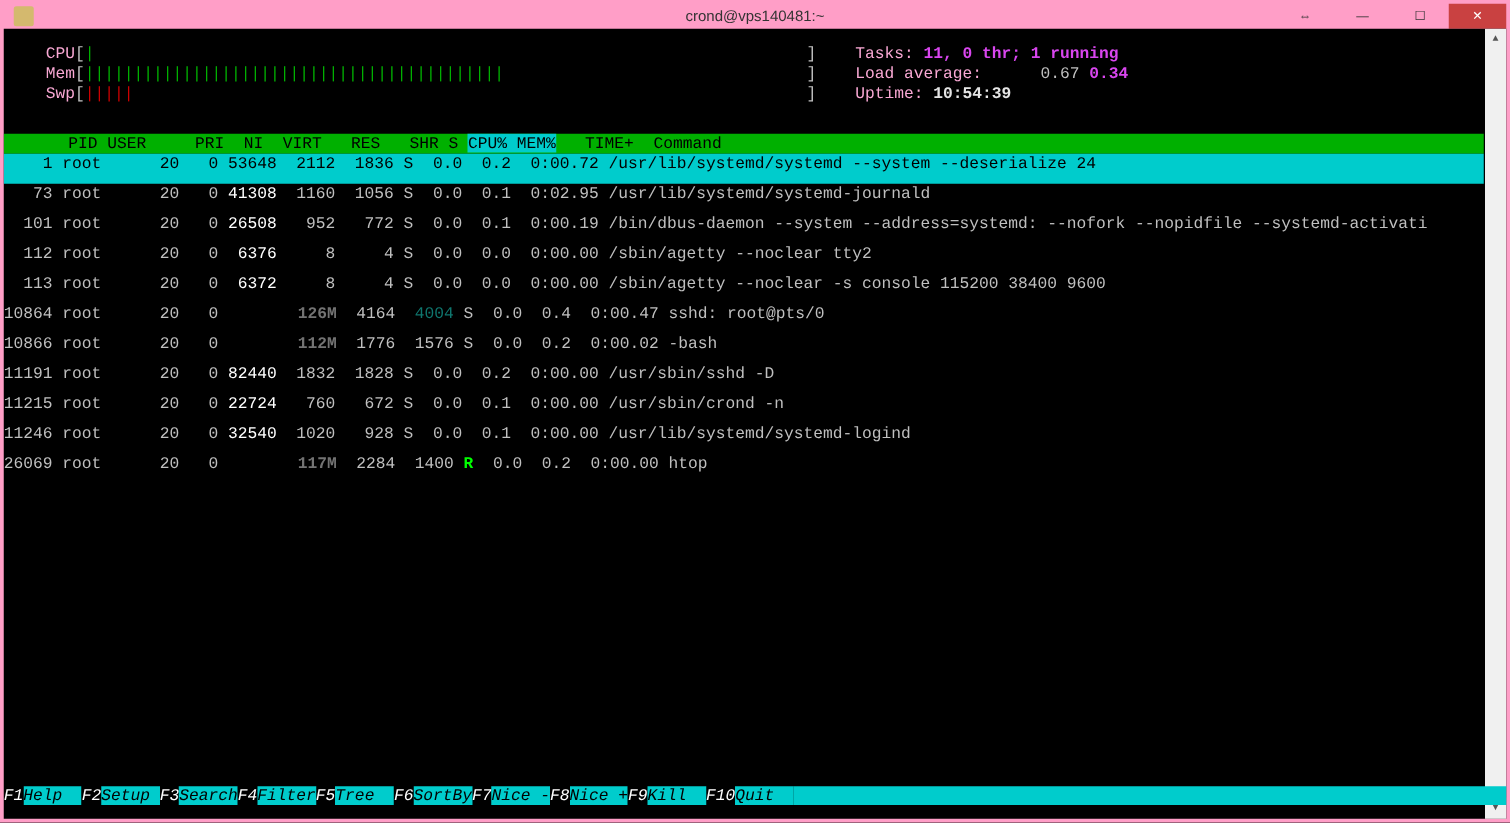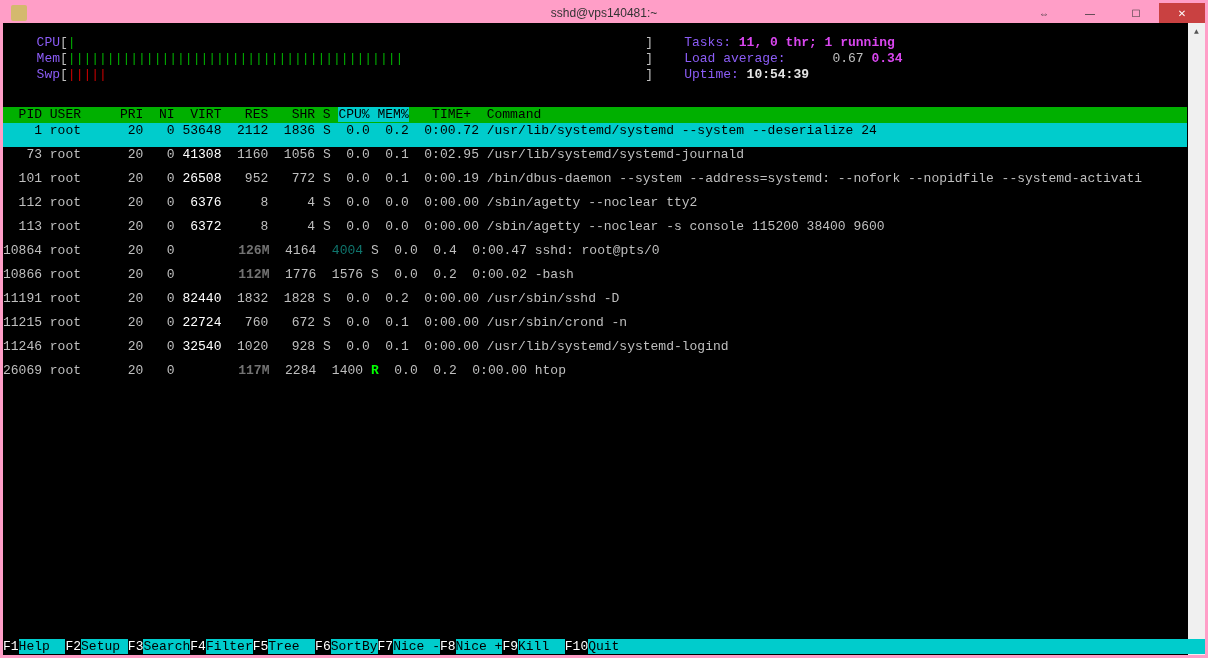--- a/index.html
+++ b/index.html
@@ -93,57 +93,59 @@
     align-items:center;
     justify-content:center;
     color:#555;
     font-size:8px;
   }
   .scrollbar-arrow.bottom { position:absolute; bottom:0; }
   .meters {
     padding: 12px 0 8px 18px;
   }
   .meter-line { height:16px; }
-  .cyan { color: #8b5cf6; }
+  .cyan { color: #f9a8d4; }
   .cyan-b { color: #e5e5e5; font-weight: bold; }
   .green { color: #00b000; }
   .white-b { color: #d946ef; font-weight: bold; }
   .gray { color: #bfbfbf; }
   .header-row {
     background: #00b000;
     color: #000;
     height: 16px;
+    padding-left: 36px;
   }
   .header-row .sorted {
     background: #00cccc;
   }
   .proc-row { height:24px; }
   .proc-row.sel { background: #00cccc; color: #000; }
   .virt-b { color: #ffffff; font-weight: normal; }
   .virt-c { color: #737373; font-weight: bold; margin-left: 48px; }
   .shr-g { color: #0f766e; }
   .state-r { color: #00ff00; font-weight:bold; }
   .footer {
     position: absolute;
     bottom: 0;
     left: 0;
-    height: 16px;
+    height: 26px;
     width: calc(100% - 17px);
     white-space: pre;
+    font-style: italic;
   }
   .fkey { color: #fff; }
   .flabel { background: #00cccc; color:#000; }
 </style>
 </head>
 <body>
 
 <div class="outer-pink">
   <div class="titlebar">
     <span class="titlebar-icon"></span>
-    <span class="titlebar-title">sshd@vps140481:~</span>
+    <span class="titlebar-title">crond@vps140481:~</span>
     <div class="titlebar-controls">
       <div class="tb-btn">⇔</div>
       <div class="tb-btn">—</div>
       <div class="tb-btn">☐</div>
       <div class="tb-btn close">✕</div>
     </div>
   </div>
 
   <div class="terminal-wrap">
     <div class="terminal" id="term"><div class="meters"><div class="meter-line"><span class="cyan">  CPU</span><span class="gray">[</span><span class="green">|</span>                                                                         <span class="gray">]</span>    <span class="cyan">Tasks: </span><span class="white-b">11, 0 thr; 1 running</span></div><div class="meter-line"><span class="cyan">  Mem</span><span class="gray">[</span><span class="green">|||||||||||||||||||||||||||||||||||||||||||</span>                               <span class="gray">]</span>    <span class="cyan">Load average:</span>      <span class="gray">0.67</span> <span class="white-b">0.34</span></div><div class="meter-line"><span class="cyan">  Swp</span><span class="gray">[</span><span style="color:#c00">|||||</span>                                                                     <span class="gray">]</span>    <span class="cyan">Uptime: </span><span class="cyan-b">10:54:39</span></div><div class="meter-line"> </div></div><div class="header-row">  PID USER     PRI  NI  VIRT   RES   SHR S <span class="sorted">CPU% MEM%</span>   TIME+  Command                                                                                                                                                                                                        </div><div class="proc-row sel">    1 root      20   0 <span class="">53648</span>  2112 <span class=""> 1836</span> <span class="">S</span>  0.0  0.2  0:00.72 /usr/lib/systemd/systemd --system --deserialize 24                                                                                                                                                                                                        </div><div class="proc-row">   73 root      20   0 <span class="virt-b">41308</span>  1160 <span class=""> 1056</span> <span class="">S</span>  0.0  0.1  0:02.95 /usr/lib/systemd/systemd-journald</div><div class="proc-row">  101 root      20   0 <span class="virt-b">26508</span>   952 <span class="">  772</span> <span class="">S</span>  0.0  0.1  0:00.19 /bin/dbus-daemon --system --address=systemd: --nofork --nopidfile --systemd-activati</div><div class="proc-row">  112 root      20   0 <span class="virt-b"> 6376</span>     8 <span class="">    4</span> <span class="">S</span>  0.0  0.0  0:00.00 /sbin/agetty --noclear tty2</div><div class="proc-row">  113 root      20   0 <span class="virt-b"> 6372</span>     8 <span class="">    4</span> <span class="">S</span>  0.0  0.0  0:00.00 /sbin/agetty --noclear -s console 115200 38400 9600</div><div class="proc-row">10864 root      20   0 <span class="virt-c"> 126M</span>  4164 <span class="shr-g"> 4004</span> <span class="">S</span>  0.0  0.4  0:00.47 sshd: root@pts/0</div><div class="proc-row">10866 root      20   0 <span class="virt-c"> 112M</span>  1776 <span class=""> 1576</span> <span class="">S</span>  0.0  0.2  0:00.02 -bash</div><div class="proc-row">11191 root      20   0 <span class="virt-b">82440</span>  1832 <span class=""> 1828</span> <span class="">S</span>  0.0  0.2  0:00.00 /usr/sbin/sshd -D</div><div class="proc-row">11215 root      20   0 <span class="virt-b">22724</span>   760 <span class="">  672</span> <span class="">S</span>  0.0  0.1  0:00.00 /usr/sbin/crond -n</div><div class="proc-row">11246 root      20   0 <span class="virt-b">32540</span>  1020 <span class="">  928</span> <span class="">S</span>  0.0  0.1  0:00.00 /usr/lib/systemd/systemd-logind</div><div class="proc-row">26069 root      20   0 <span class="virt-c"> 117M</span>  2284 <span class=""> 1400</span> <span class="state-r">R</span>  0.0  0.2  0:00.00 htop</div></div>

